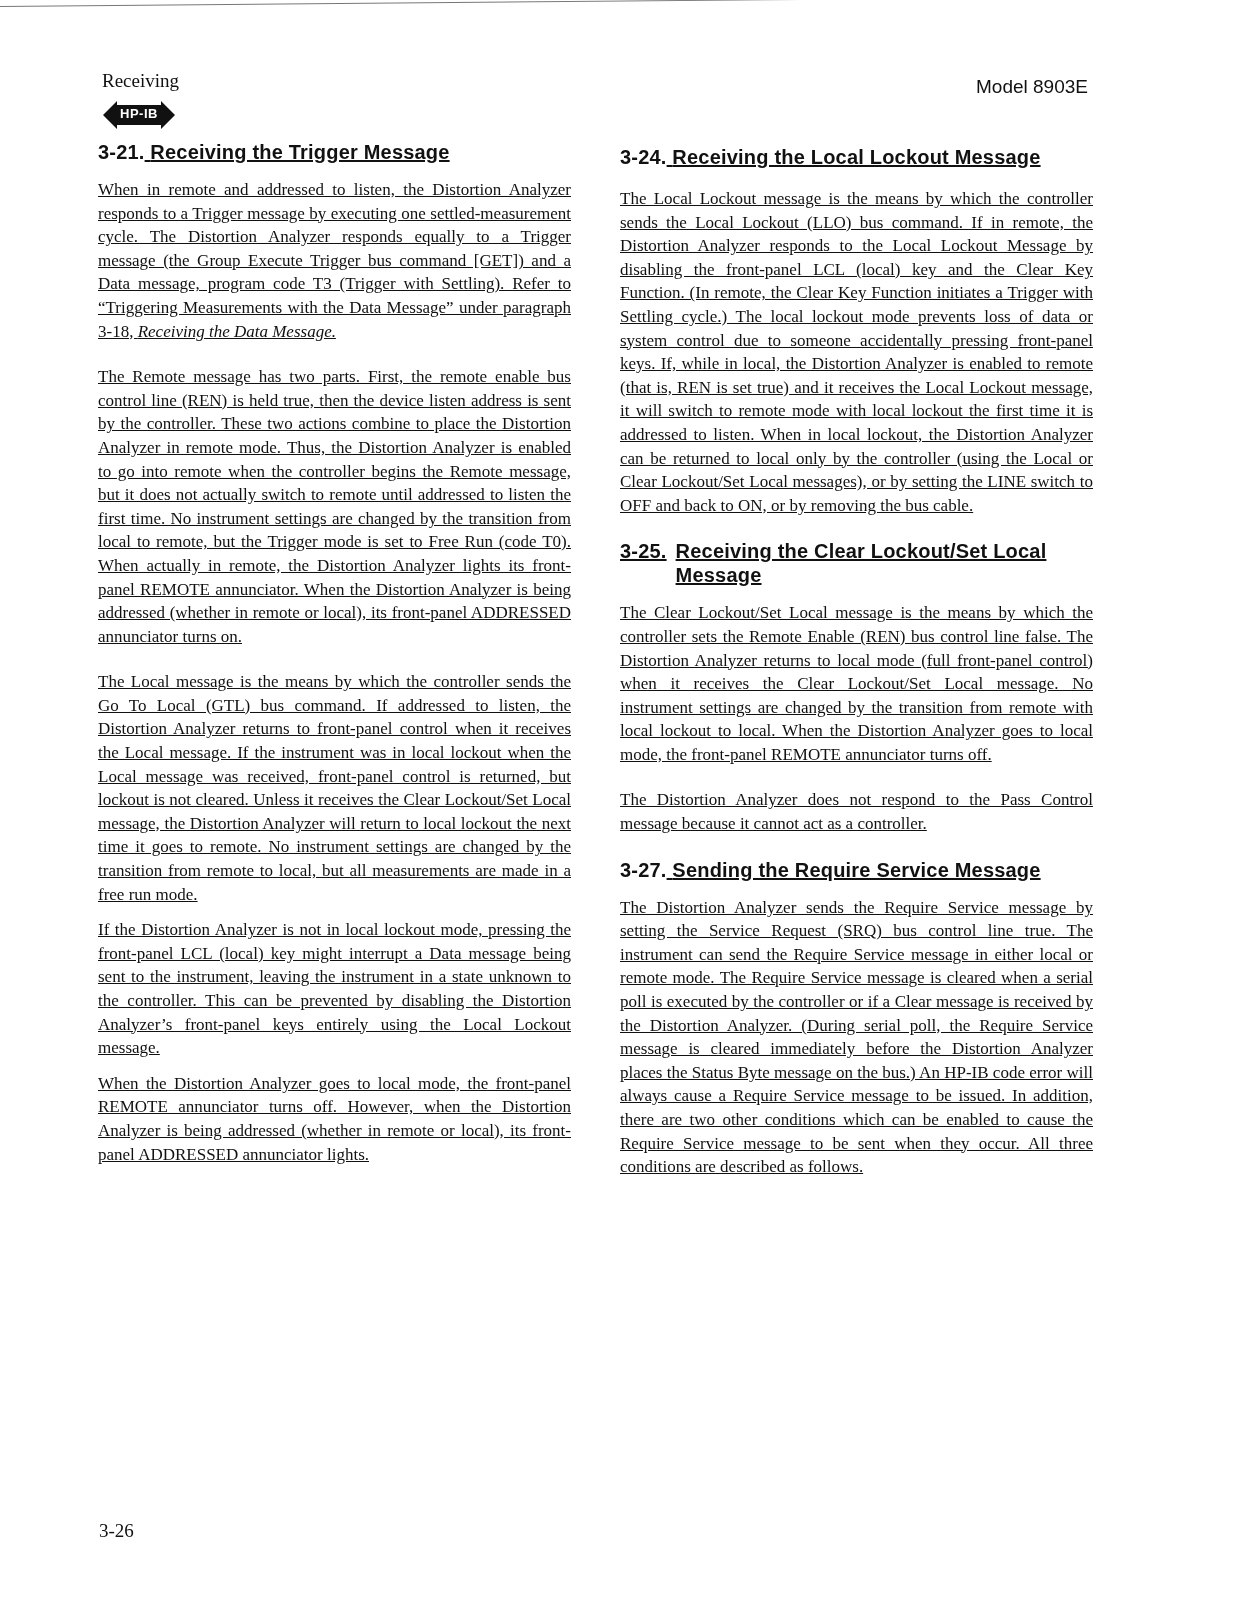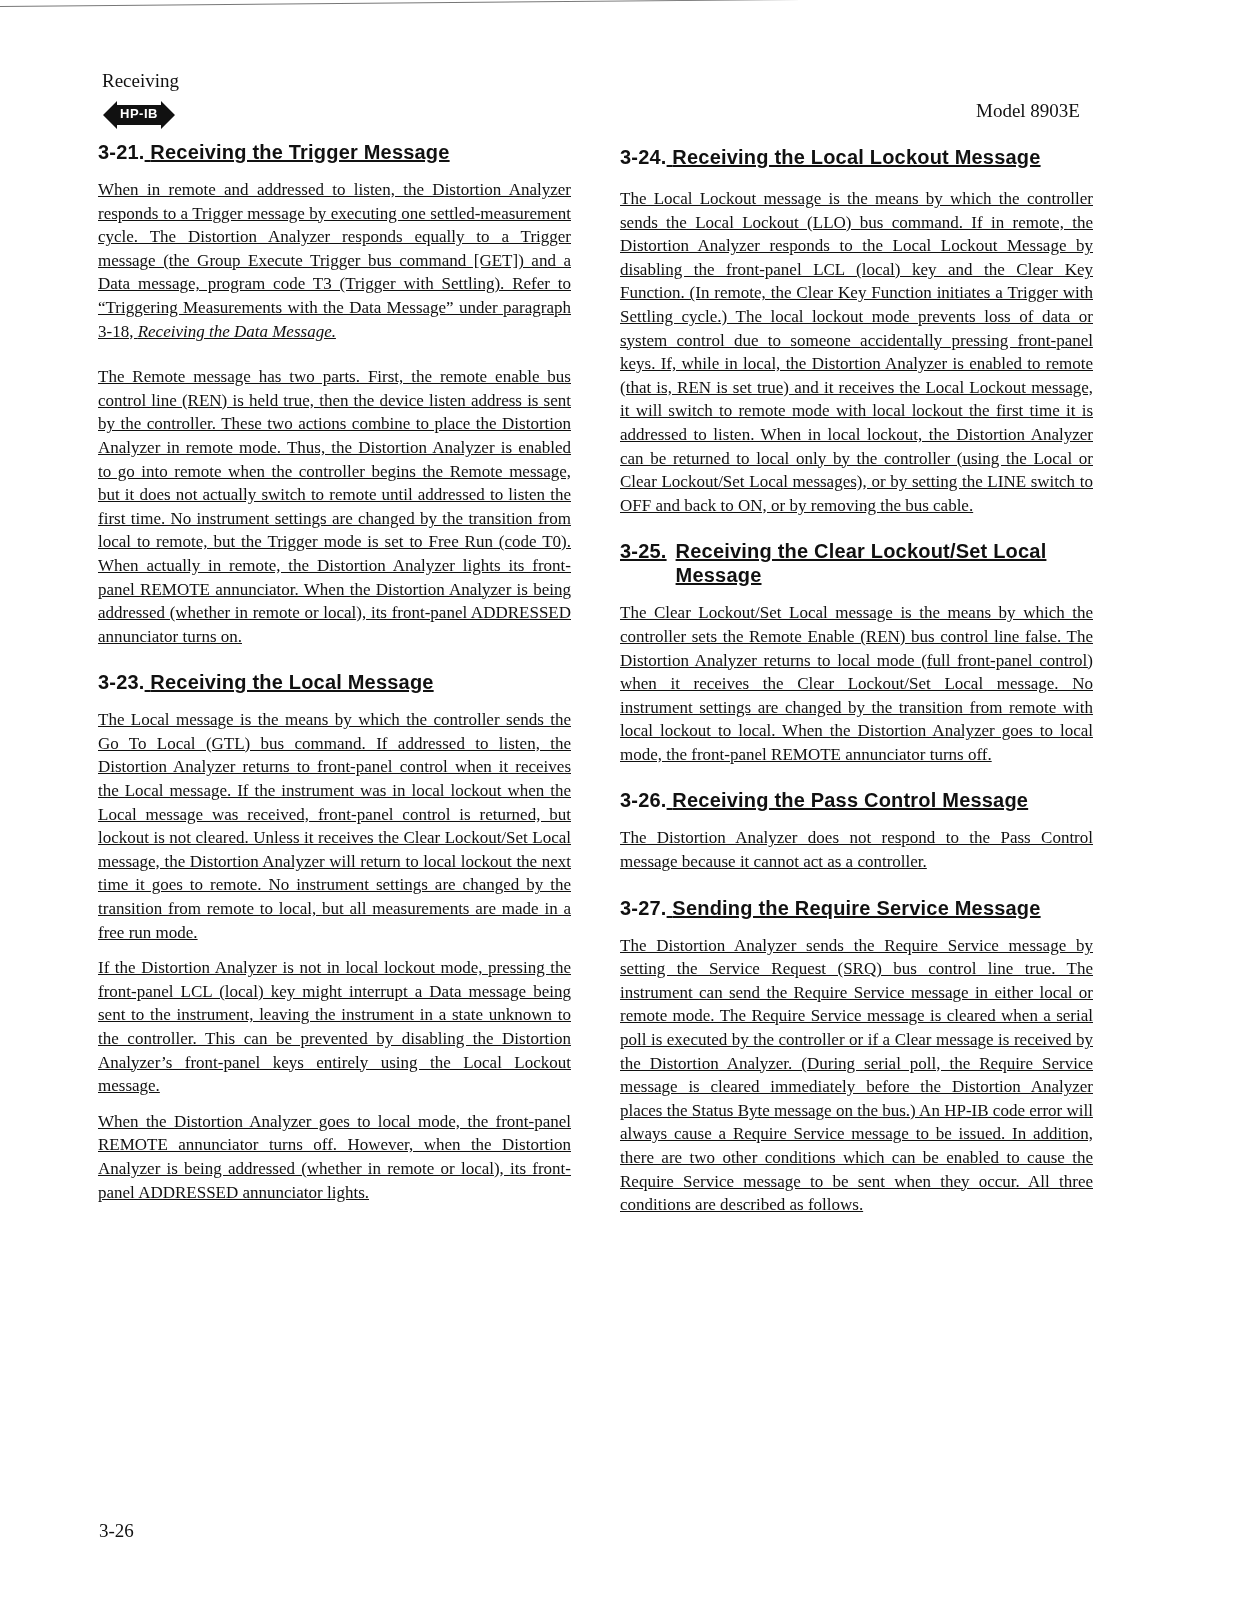--- a/index.html
+++ b/index.html
@@ -12,21 +12,21 @@
     position: absolute; left: 0; top: 6px; width: 1200px; height: 0;
     border-top: 1.5px solid #777777;
     transform: rotate(-0.5deg); transform-origin: left top;
   }
   .hdr-left {
     position: absolute; left: 102px; top: 70px;
     font-family: "Liberation Serif", serif; font-size: 19px;
   }
   .hdr-right {
     position: absolute; left: 976px; top: 76px;
-    font-family: Liberation Serif, serif; font-size: 19px; margin-top: 24px;
+    font-family: Liberation Sans, sans-serif; font-size: 19px;
   }
   .badge {
     position: absolute; left: 103px; top: 101px; width: 72px; height: 28px;
   }
   .badge svg { position: absolute; left: 0; top: 0; }
   .badge span {
     position: absolute; left: 0; width: 72px; top: 5px; text-align: center;
     color: #ffffff; font-family: "Liberation Sans", sans-serif; font-size: 13px;
     letter-spacing: 0.5px;
     font-weight: bold;
@@ -78,24 +78,20 @@
       <span>Receiving the Trigger Message</span>
     </h2>
     <p><span>When in remote and addressed to listen, the Distortion Analyzer responds to a Trigger message by executing one settled-measurement cycle. The Distortion Analyzer responds equally to a Trigger message (the Group Execute Trigger bus command [GET]) and a Data message, program code T3 (Trigger with Settling). Refer to “Triggering Measurements with the Data Message” under paragraph 3-18, </span><em>Receiving the Data Message.</em></p>
   </div>
 
   <div class="sec">
     <p>The Remote message has two parts. First, the remote enable bus control line (REN) is held true, then the device listen address is sent by the controller. These two actions combine to place the Distortion Analyzer in remote mode. Thus, the Distortion Analyzer is enabled to go into remote when the controller begins the Remote message, but it does not actually switch to remote until addressed to listen the first time. No instrument settings are changed by the transition from local to remote, but the Trigger mode is set to Free Run (code T0). When actually in remote, the Distortion Analyzer lights its front-panel REMOTE annunciator. When the Distortion Analyzer is being addressed (whether in remote or local), its front-panel ADDRESSED annunciator turns on.</p>
   </div>
 
   <div class="sec">
-    <h2>
-      <span class="num">3-23.</span>
-      <span>Receiving the Local Message</span>
-    </h2>
     <p>The Local message is the means by which the controller sends the Go To Local (GTL) bus command. If addressed to listen, the Distortion Analyzer returns to front-panel control when it receives the Local message. If the instrument was in local lockout when the Local message was received, front-panel control is returned, but lockout is not cleared. Unless it receives the Clear Lockout/Set Local message, the Distortion Analyzer will return to local lockout the next time it goes to remote. No instrument settings are changed by the transition from remote to local, but all measurements are made in a free run mode.</p>
     <p>If the Distortion Analyzer is not in local lockout mode, pressing the front-panel LCL (local) key might interrupt a Data message being sent to the instrument, leaving the instrument in a state unknown to the controller. This can be prevented by disabling the Distortion Analyzer’s front-panel keys entirely using the Local Lockout message.</p>
     <p>When the Distortion Analyzer goes to local mode, the front-panel REMOTE annunciator turns off. However, when the Distortion Analyzer is being addressed (whether in remote or local), its front-panel ADDRESSED annunciator lights.</p>
   </div>
 </div>
 
 <div class="col col-right">
   <div class="sec">
     <h2 style="margin-bottom:18px;">
       <span class="num">3-24.</span>
@@ -106,24 +102,20 @@
 
   <div class="sec">
     <h2 class="hang">
       <span class="num">3-25.</span>
       <span>Receiving the Clear Lockout/Set Local Message</span>
     </h2>
     <p>The Clear Lockout/Set Local message is the means by which the controller sets the Remote Enable (REN) bus control line false. The Distortion Analyzer returns to local mode (full front-panel control) when it receives the Clear Lockout/Set Local message. No instrument settings are changed by the transition from remote with local lockout to local. When the Distortion Analyzer goes to local mode, the front-panel REMOTE annunciator turns off.</p>
   </div>
 
   <div class="sec">
-    <h2>
-      <span class="num">3-26.</span>
-      <span>Receiving the Pass Control Message</span>
-    </h2>
     <p>The Distortion Analyzer does not respond to the Pass Control message because it cannot act as a controller.</p>
   </div>
 
   <div class="sec">
     <h2>
       <span class="num">3-27.</span>
       <span>Sending the Require Service Message</span>
     </h2>
     <p>The Distortion Analyzer sends the Require Service message by setting the Service Request (SRQ) bus control line true. The instrument can send the Require Service message in either local or remote mode. The Require Service message is cleared when a serial poll is executed by the controller or if a Clear message is received by the Distortion Analyzer. (During serial poll, the Require Service message is cleared immediately before the Distortion Analyzer places the Status Byte message on the bus.) An HP-IB code error will always cause a Require Service message to be issued. In addition, there are two other conditions which can be enabled to cause the Require Service message to be sent when they occur. All three conditions are described as follows.</p>
   </div>

